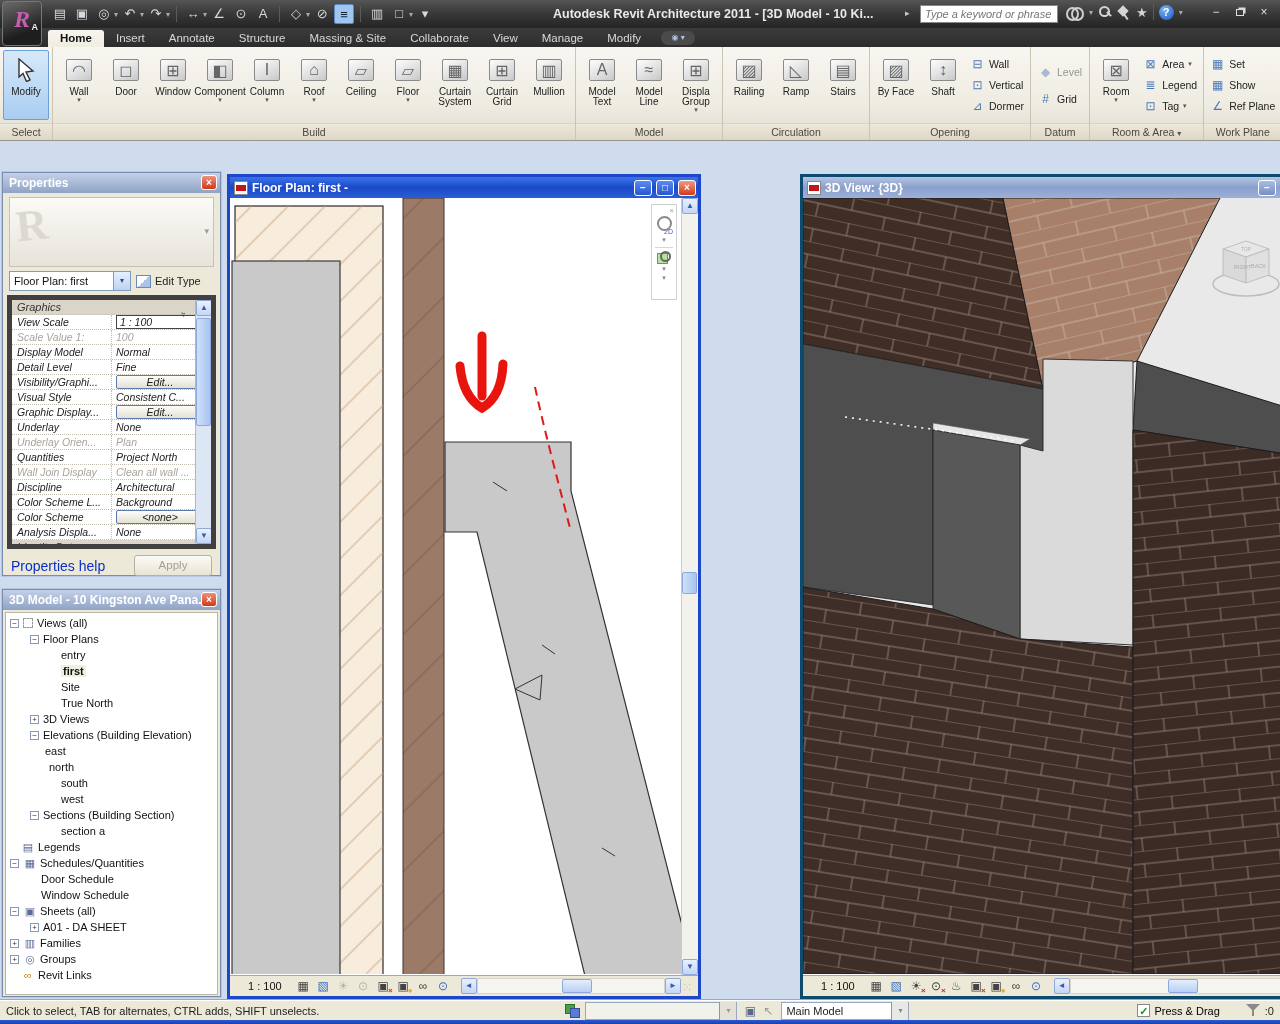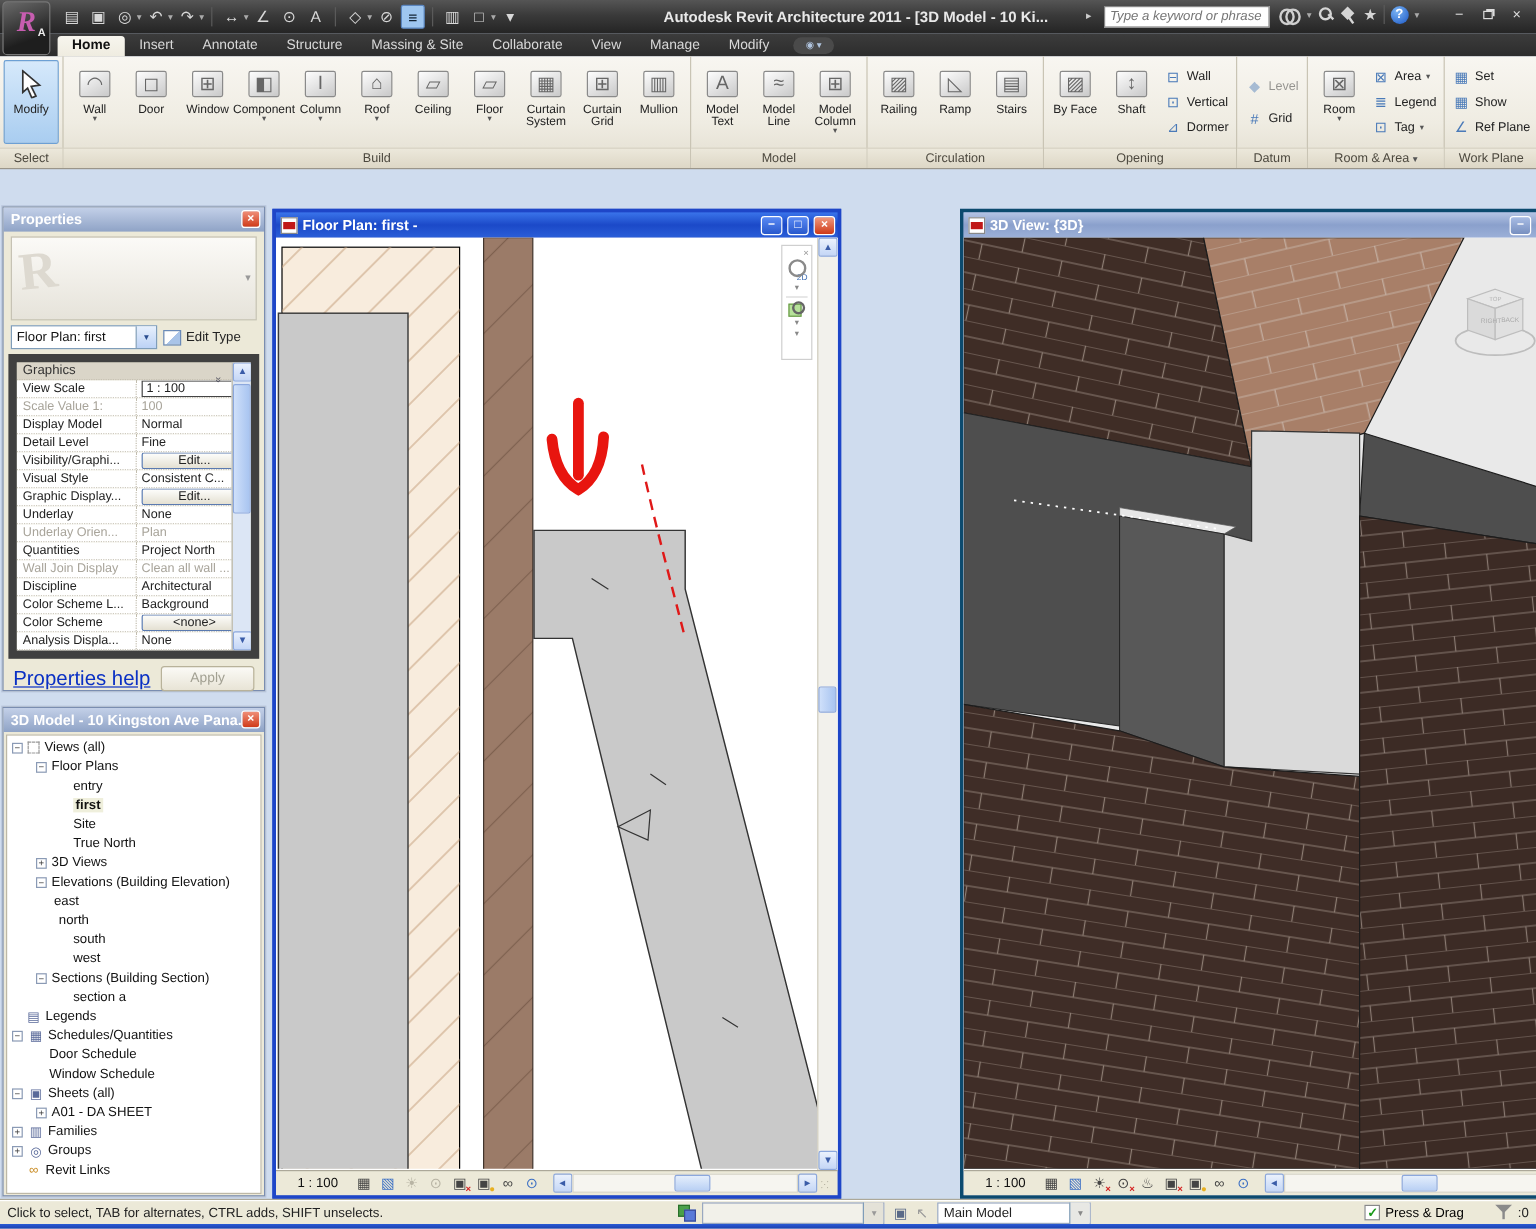--- a/index.html
+++ b/index.html
@@ -82,37 +82,37 @@
   
   .prop-preview { height:70px; margin:4px 6px 2px; background:linear-gradient(180deg,#fbfaf7,#e6e3da); border:1px solid #c6c2b4; position:relative; }
   .prop-preview .wm { position:absolute; left:6px; top:2px; font-size:44px; color:#ddd9d0; font-weight:bold; font-family:"Liberation Serif",serif; transform:rotate(-6deg); }
   .prop-preview .pvdd { position:absolute; right:4px; top:28px; color:#999; font-size:9px; }
   .typesel-row { display:flex; align-items:center; gap:5px; padding:2px 6px 4px; }
   .typesel { width:122px; height:20px; background:#fff; border:1px solid #7f9db9; display:flex; align-items:center; }
   .typesel .txt { flex:1; padding-left:4px; font-size:11px; color:#111; white-space:nowrap; overflow:hidden; }
   .ddbtn { width:17px; height:18px; background:linear-gradient(180deg,#e7f0fd,#bcd2f5); border-left:1px solid #7f9db9; color:#2a4d8f; font-size:8px; text-align:center; line-height:18px; }
   .edittype { display:flex; align-items:center; gap:4px; font-size:11px; color:#222; }
   .edittype .eticon { width:15px; height:13px; border:1px solid #6a8ab8; background:linear-gradient(135deg,#fff 50%,#a9c4e8 50%); }
-  .propgrid { position:relative; margin:0 4px; height:254px; overflow:hidden; background:#ece9d8; border:7px solid #404040; }
+  .propgrid { position:relative; margin:0 4px; height:254px; overflow:hidden; background:#ece9d8; border:5px solid #404040;font-style:italic; }
   .prow { display:flex; height:15px; border-bottom:1px dotted #c2bdae; background:#fff; }
   .prow .pl { width:100px; padding-left:5px; line-height:14px; font-size:10.5px; color:#222; border-right:1px dotted #c2bdae; white-space:nowrap; overflow:hidden; }
   .prow .pv { flex:1; padding-left:4px; line-height:14px; font-size:10.5px; color:#222; white-space:nowrap; overflow:hidden; }
   .prow.disrow .pl,.prow.disrow .pv { color:#a8a49a; }
   .prow.sect { background:#dad5c8; }
   .prow.sect .pl { width:auto; flex:1; border-right:none; font-size:11px; color:#333; }
   .prow.sect .chev { padding-right:20px; color:#445; font-size:9px; transform:rotate(-90deg); transform-origin:center; width:14px; }
   .pv .fieldbox { display:inline-block; min-width:88px; border:1px solid #444; padding:0 3px; background:#fff; line-height:12px; }
   .pv .btnbox { display:inline-block; min-width:88px; border:1px solid #5a7ab0; border-radius:2px; text-align:center;
      background:linear-gradient(180deg,#fdfdfb,#e4e0d2); line-height:12px; }
   .pgrid-sb { position:absolute; right:0; top:0; bottom:0; width:16px; background:#dce6f5; border-left:1px solid #bdb8a6; }
   .sbbtn { width:16px; height:16px; background:linear-gradient(180deg,#eaf1fd,#c4d6f6); border:1px solid #8ca8dd; border-radius:2px; color:#3a5ca8; font-size:8px; text-align:center; line-height:14px; }
   .pgrid-sb .sbthumb { position:absolute; left:0; top:18px; width:15px; height:108px; background:linear-gradient(90deg,#cfe0fa,#a8c4f0); border:1px solid #8ca8dd; border-radius:2px; }
   .pgrid-sb .down { position:absolute; bottom:0; }
   .prop-bottom { display:flex; align-items:center; justify-content:space-between; padding:6px 8px 0; }
-  .help-link { color:#0a30c4; text-decoration:underline; font-size:17px; }
+  .help-link { color:#0a30c4; font-size:14px; }
   .apply-btn { width:78px; height:21px; background:linear-gradient(180deg,#fbfaf6,#e8e4d6); border:1px solid #b8b29a; border-radius:3px; color:#a2a092; font-size:11.5px; text-align:center; line-height:19px; }
 
   
   .tree { background:#fff; border:1px solid #bdb8a6; margin:2px; height:383px; overflow:hidden; padding-top:2px; }
   .titem { display:flex; align-items:center; height:16px; white-space:nowrap; font-size:11px; color:#111; }
   .titem .exp { width:9px; height:9px; border:1px solid #8a9ab5; background:#fff; font-size:8px; line-height:7px; text-align:center; color:#333; margin-right:4px; flex:none;}
   .titem .noexp { width:11px; flex:none; }
   .titem .ticon { width:14px; text-align:center; font-size:11px; color:#5a6a9a; margin-right:3px; flex:none;}
   .titem.bold .tlbl { font-weight:bold; background:#efefdc; padding:0 2px; }
   .titem .viewsicon { width:10px; height:10px; border:1px dashed #999; margin-right:4px; flex:none;}
@@ -347,21 +347,21 @@
           <div class="r-big">
             <span class="ric ri-model-line">
               <span class="box">≈</span>
             </span>
             <span class="lbl">Model Line</span>
           </div>
           <div class="r-big">
             <span class="ric ri-model-group">
               <span class="box">⊞</span>
             </span>
-            <span class="lbl">Model Column</span>
+            <span class="lbl">Displa Group</span>
             <span class="dda">▾</span>
           </div>
         </div>
         <div class="plabel">Model</div>
       </div>
       <div class="panel">
         <div class="pbody">
           <div class="r-big">
             <span class="ric ri-railing">
               <span class="box">▨</span>

